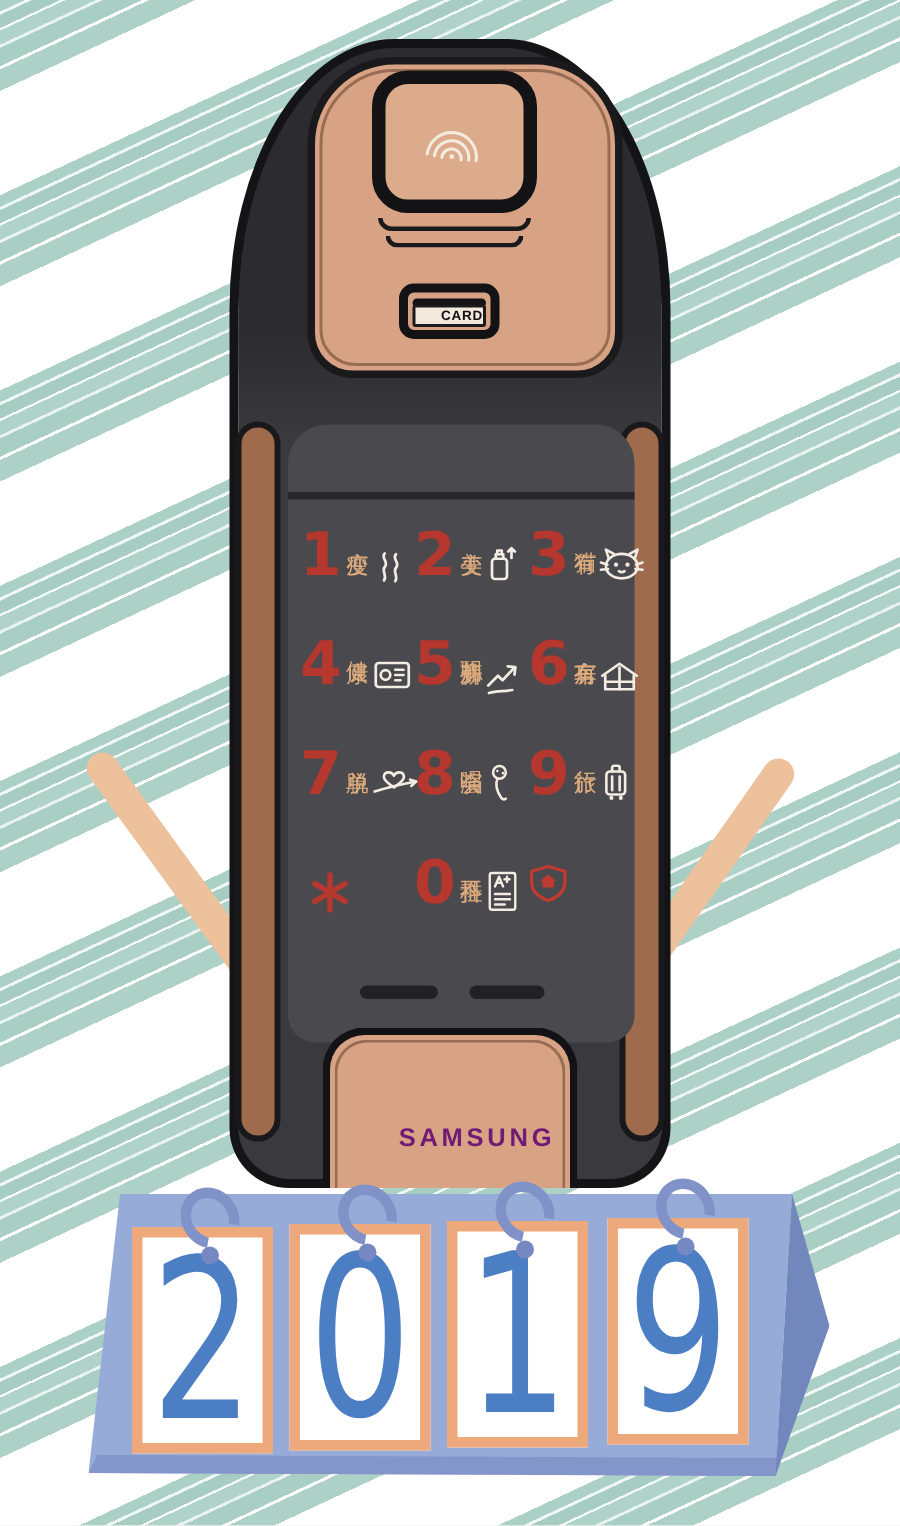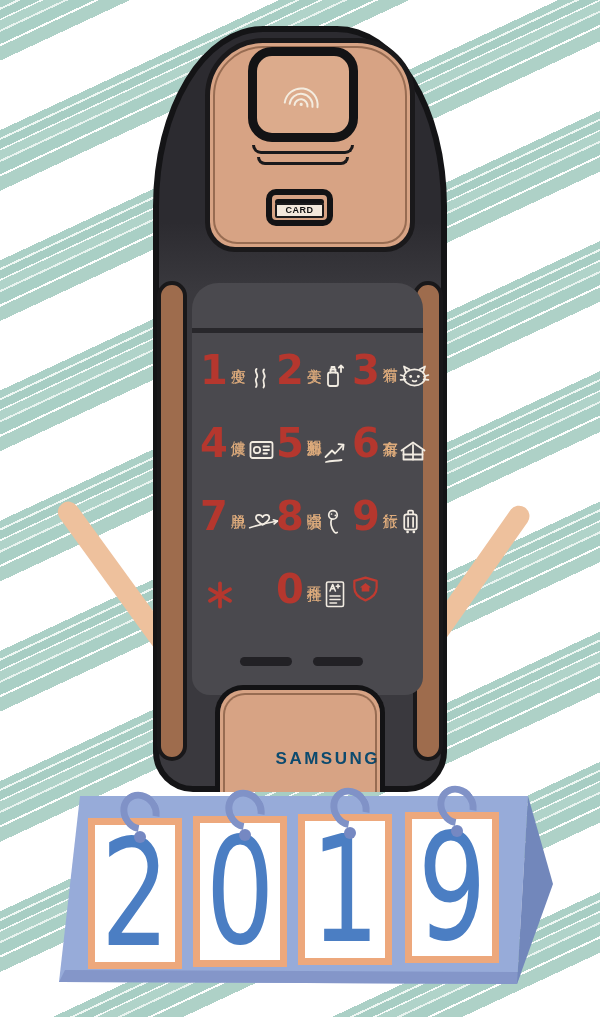--- a/index.html
+++ b/index.html
@@ -41,41 +41,41 @@
     display:flex;align-items:center;justify-content:center;}
   .fp-strip{position:absolute;border:3px solid #1a191b;border-top:none;
     border-radius:0 0 10px 10px;background:transparent;box-sizing:border-box;}
   .fp-strip.s1{left:99px;top:119px;width:102px;height:9px;}
   .fp-strip.s2{left:104px;top:131px;width:92px;height:8px;}
   .card-module{position:absolute;left:113px;top:163px;width:67px;height:37px;background:#d7a384;
     border:6px solid #131315;border-radius:10px;box-sizing:border-box;}
   .card-slot{position:absolute;left:3px;right:3px;top:4px;height:6px;background:#131315;border-radius:3px;}
   .card-label{position:absolute;left:3px;right:3px;bottom:2px;height:15px;background:#f3e8dc;
     border:2px solid #1b1a1c;border-radius:2px;box-sizing:border-box;
-    font:bold 9px/10px "Liberation Sans",sans-serif;text-align:center;letter-spacing:.5px;color:#111;}
+    font:bold 9px/10px "Liberation Sans",sans-serif;text-align:right;letter-spacing:.5px;color:#111;}
   .keypad{position:absolute;left:39px;top:257px;width:231px;height:412px;background:#4a494e;
     border-radius:26px 26px 18px 18px;}
   .keypad-line{position:absolute;left:0;right:0;top:45px;height:5px;background:#28272b;}
   .keys{position:absolute;left:8px;top:70px;right:2px;display:grid;
     grid-template-columns:76px 76px 79px;grid-auto-rows:73px;}
   .key{display:flex;align-items:flex-start;}
   .key .num{font:bold 40px/0.85 "DejaVu Sans","Liberation Sans",sans-serif;color:#b5372e;flex:none;}
   .key .lbl{writing-mode:vertical-rl;text-orientation:upright;
     font-size:15px;line-height:1.02;color:#ddab7c;margin-left:2px;margin-top:3px;flex:none;}
   .key svg{flex:none;stroke:#f2ece2;fill:none;stroke-width:1.8;stroke-linecap:round;stroke-linejoin:round;}
   .key svg .fill{fill:#f2ece2;stroke:none;}
   .dash{position:absolute;top:631px;height:9px;background:#222125;border-radius:5px;}
   .dash.a{left:87px;width:52px;}
   .dash.b{left:160px;width:50px;}
   .samsung-panel{position:absolute;left:62px;top:659px;width:170px;height:107px;background:#d7a384;
     border:5px solid #131315;border-bottom:none;border-radius:28px 28px 0 0;box-sizing:border-box;}
   .samsung-panel::after{content:"";position:absolute;left:3px;right:3px;top:3px;bottom:0;
     border:2px solid rgba(74,42,23,.45);border-bottom:none;border-radius:22px 22px 0 0;}
-  .samsung-text{position:absolute;left:0;right:0;top:60px;text-align:right;
-    font:bold 17px/1 "Liberation Sans",sans-serif;letter-spacing:2.5px;color:#0c4a6e;padding-left:36px;}
+  .samsung-text{position:absolute;left:0;right:0;top:60px;text-align:center;
+    font:bold 17px/1 "Liberation Sans",sans-serif;letter-spacing:2.5px;color:#701a75;padding-left:36px;}
   
   .calendar{position:absolute;left:55px;top:772px;width:510px;height:240px;z-index:3;}
   .cal-front{position:absolute;inset:0;background:#97abd9;
     clip-path:polygon(25px 24px,473px 24px,462px 212px,4px 210px);}
   .cal-fold{position:absolute;inset:0;background:#7287bb;
     clip-path:polygon(473px 24px,498px 112px,462px 212px);}
   .cal-bottom{position:absolute;inset:0;background:#8496c9;
     clip-path:polygon(10px 198px,466px 200px,462px 212px,4px 210px);}
   .flip-card{position:absolute;width:94px;height:151px;background:#ffffff;
     border:7px solid #eda87c;box-sizing:border-box;

